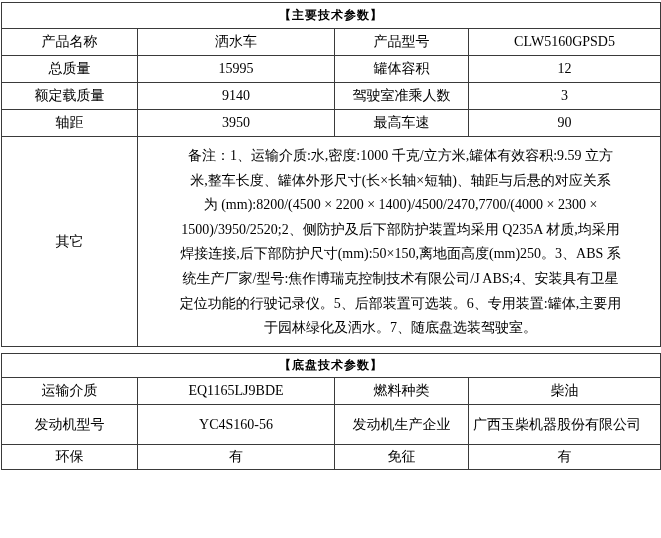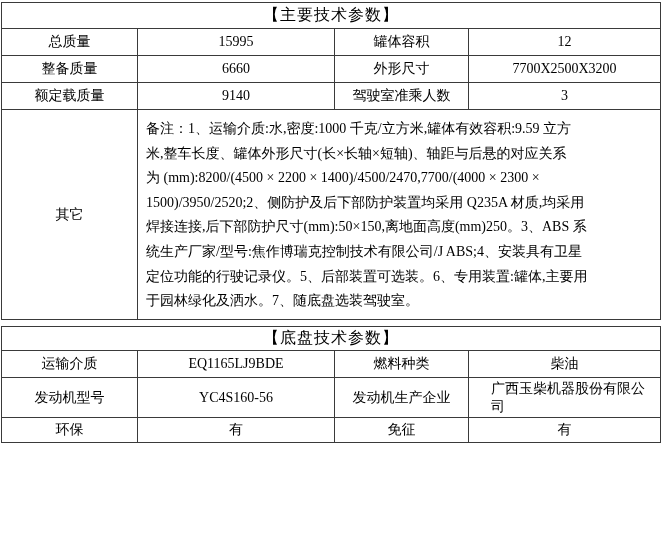--- a/index.html
+++ b/index.html
@@ -14,31 +14,31 @@
   }
   td {
     border:1px solid #3a3a3a;
     text-align:center; vertical-align:middle;
     font-size:14px; padding:0 2px;
     overflow:hidden;
   }
   .t1 { margin-top:2px; }
   .t2 { margin-top:6px; }
   tr.hdr td {
-    font-weight:normal; font-size:16px; height:25px; letter-spacing:1px;
+    font-weight:bold; font-size:12px; height:25px; letter-spacing:1px;
   }
   .t1 tr.data td { height:26px; }
   .t2 tr.data td { height:26px; }
   .t2 tr.hdr td { height:23px; }
   .t2 tr.engine td { height:39px; }
   .t2 tr.emission td { height:23px; }
   .t2 tr.env td { height:24px; }
-  td.left { text-align:left; padding-left:22px; }
+  td.left { text-align:left; padding-left:4px; }
   td.notes-cell {
-    text-align:left; vertical-align:top;
+    text-align:center; vertical-align:top;
     padding:7px 5px 4px 8px; height:198px;
   }
   .note-line {
     font-size:14px; line-height:24.6px; white-space:nowrap;
   }
 </style>
 </head>
 <body>
 
 <div class="sheet">
@@ -49,36 +49,42 @@
         <col style="width:197px">
         <col style="width:134px">
         <col style="width:192px">
     </colgroup>
     <tbody>
       <tr class="hdr">
         <td colspan="4">【主要技术参数】</td>
       </tr>
 
       <tr class="data">
+        <td>产品名称</td>
+        <td>洒水车</td>
+        <td>产品型号</td>
+        <td>CLW5160GPSD5</td>
+      </tr>
+      <tr class="data">
         <td>总质量</td>
         <td>15995</td>
         <td>罐体容积</td>
         <td>12</td>
       </tr>
       <tr class="data">
-        <td>整备质量</td>
-        <td>6660</td>
-        <td>外形尺寸</td>
-        <td>7700X2500X3200</td>
-      </tr>
-      <tr class="data">
         <td>额定载质量</td>
         <td>9140</td>
         <td>驾驶室准乘人数</td>
         <td>3</td>
+      </tr>
+      <tr class="data">
+        <td>轴距</td>
+        <td>3950</td>
+        <td>最高车速</td>
+        <td>90</td>
       </tr>
 
       <tr>
         <td>其它</td>
         <td class="notes-cell" colspan="3">
           <div class="note-line">备注：1、运输介质:水,密度:1000 千克/立方米,罐体有效容积:9.59 立方</div>
           <div class="note-line">米,整车长度、罐体外形尺寸(长×长轴×短轴)、轴距与后悬的对应关系</div>
           <div class="note-line">为 (mm):8200/(4500 × 2200 × 1400)/4500/2470,7700/(4000 × 2300 ×</div>
           <div class="note-line">1500)/3950/2520;2、侧防护及后下部防护装置均采用 Q235A 材质,均采用</div>
           <div class="note-line">焊接连接,后下部防护尺寸(mm):50×150,离地面高度(mm)250。3、ABS 系</div>

